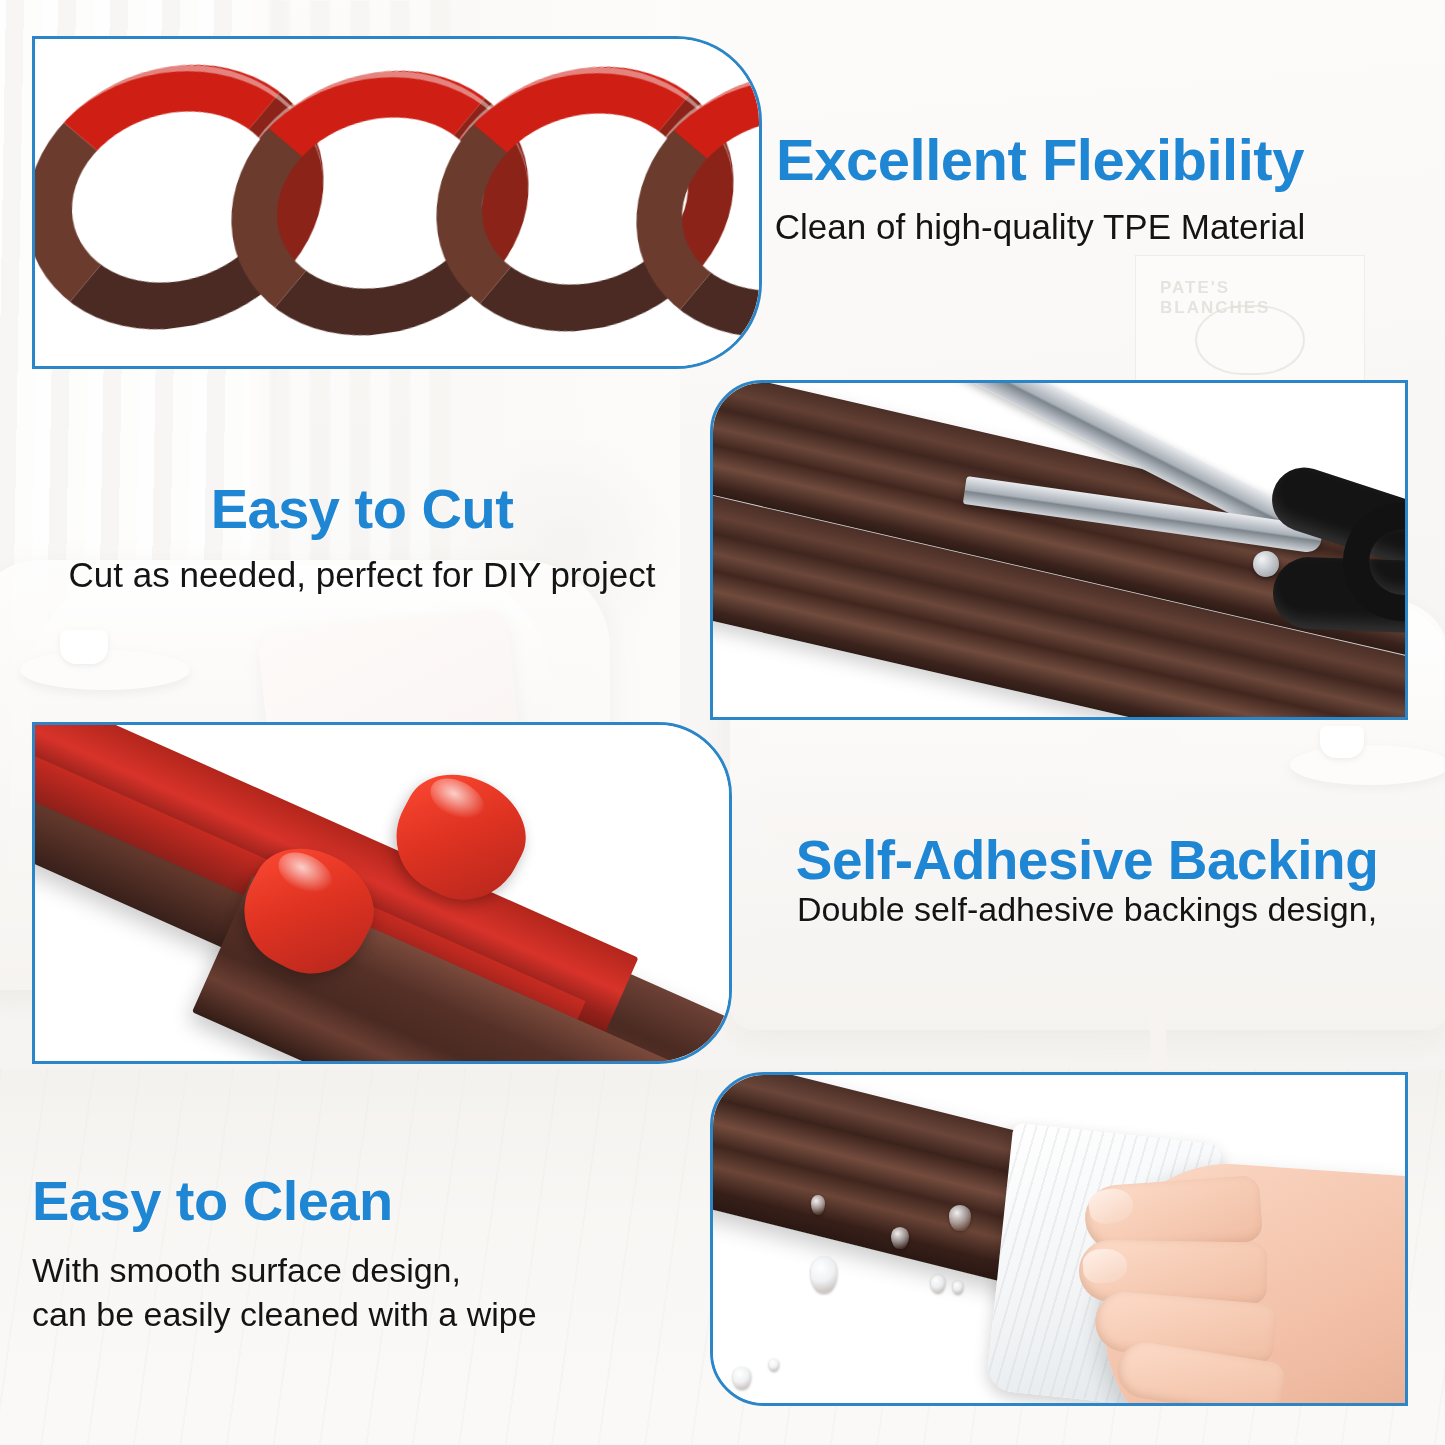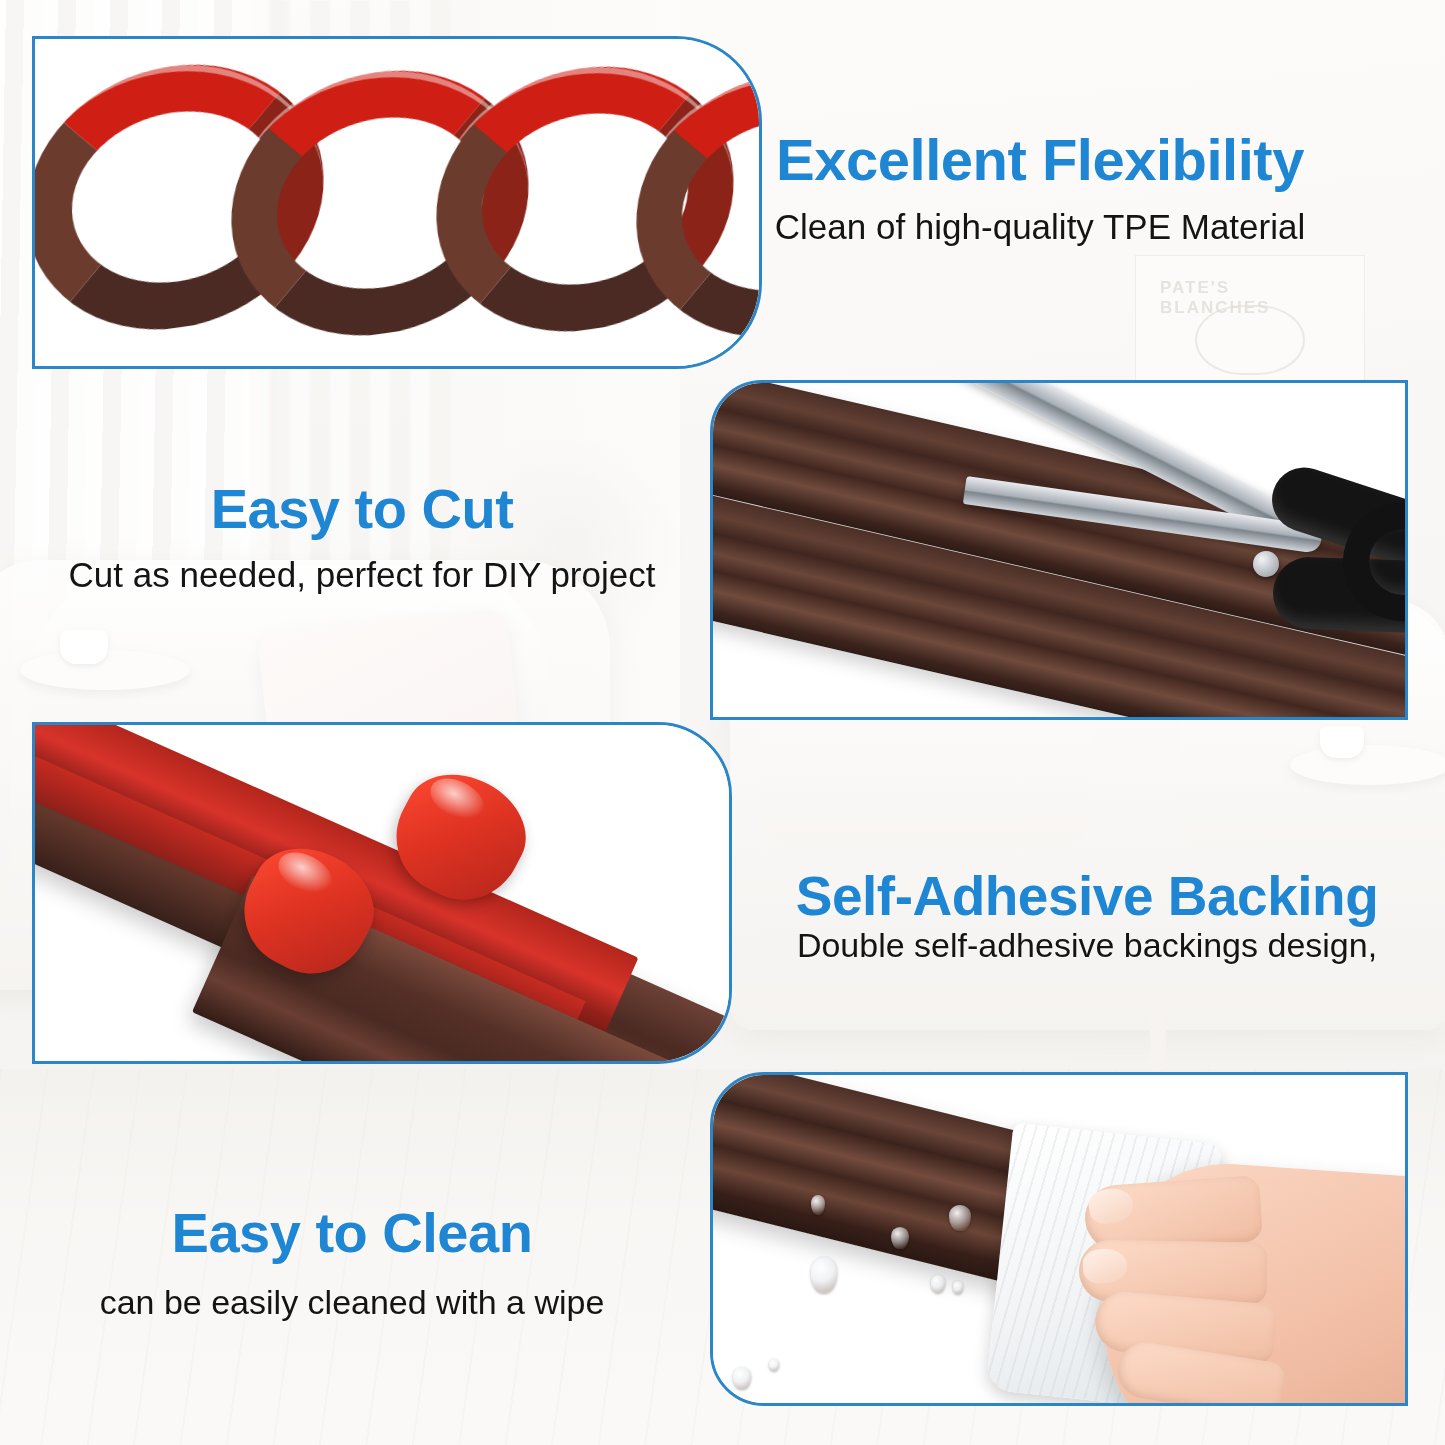--- a/index.html
+++ b/index.html
@@ -320,25 +320,25 @@
 
   #t-flex{ left:684px; top:130px; width:712px; text-align:center; }
   #t-flex .headline{ font-size:58px; }
   #t-flex .sub{ font-size:35px; margin-top:16px; }
 
   #t-cut{ left:18px; top:480px; width:688px; text-align:center; }
   #t-cut .headline{ font-size:56px; }
   #t-cut .sub{ font-size:35px; margin-top:16px; }
 
   #t-adh{ left:740px; top:832px; width:694px; text-align:center; }
-  #t-adh .headline{ font-size:55px;margin-top:36px; }
+  #t-adh .headline{ font-size:55px; }
   #t-adh .sub{ font-size:34px; }
   #t-adh .sub .l2{ display:block; }
 
-  #t-clean{ left:16px; top:1172px; width:672px; text-align:center;margin-top:32px; }
+  #t-clean{ left:32px; top:1172px; width:672px; text-align:left; }
   #t-clean .headline{ font-size:56px; }
   #t-clean .sub{ font-size:34px; margin-top:20px; }
   #t-clean .sub .l2{ display:block; }
 </style>
 </head>
 <body>
 
 <div id="bg">
   <div class="wall"></div>
   <div class="pillarwall"></div>
@@ -436,15 +436,16 @@
     <div class="finger" id="f3"></div>
     <div class="finger" id="f4"></div>
     <div class="nail" id="n1"></div>
     <div class="nail" id="n2"></div>
   </div>
 </div>
 
 <div class="tblock" id="t-clean">
   <div class="headline">Easy to Clean</div>
   <div class="sub">
+    <span class="l1">With smooth surface design,</span>
     <span class="l2">can be easily cleaned with a wipe</span>
   </div>
 </div>
 
 </body></html>

